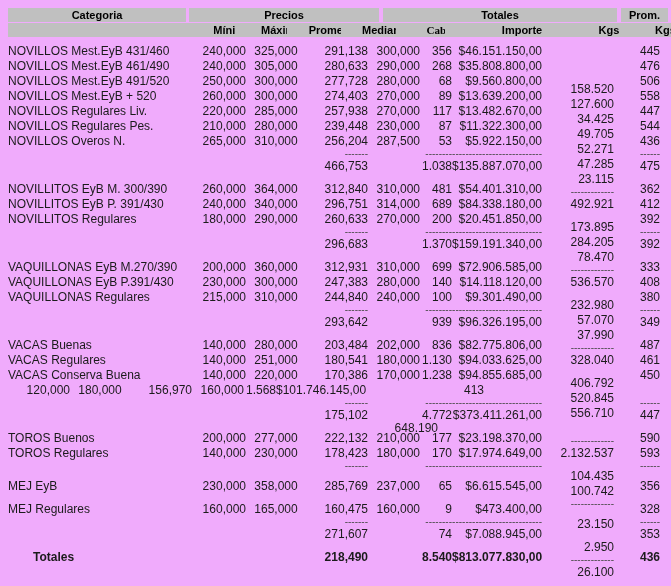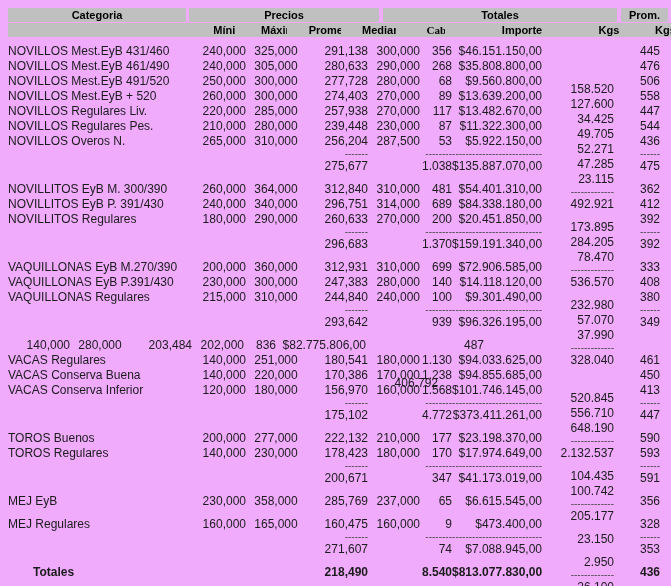--- a/index.html
+++ b/index.html
@@ -143,21 +143,21 @@
             <div class="td col-med"></div>
             <div class="td col-cab">--------</div>
             <div class="td col-imp">---------------------------</div>
             <div class="td col-kgs">-------------</div>
             <div class="td col-pkgs">------</div>
           </div>
           <div class="tr ">
             <div class="td col-cat"></div>
             <div class="td col-min"></div>
             <div class="td col-max"></div>
-            <div class="td col-prom">275,677</div>
+            <div class="td col-prom">466,753</div>
             <div class="td col-med"></div>
             <div class="td col-cab">1.038</div>
             <div class="td col-imp">$135.887.070,00</div>
             <div class="td col-kgs">492.921</div>
             <div class="td col-pkgs">475</div>
           </div>
         </div>
         <div class="section">
           <div class="tr ">
             <div class="td col-cat">NOVILLITOS EyB M. 300/390</div>
@@ -267,20 +267,21 @@
             <div class="td col-prom">293,642</div>
             <div class="td col-med"></div>
             <div class="td col-cab">939</div>
             <div class="td col-imp">$96.326.195,00</div>
             <div class="td col-kgs">328.040</div>
             <div class="td col-pkgs">349</div>
           </div>
         </div>
         <div class="section">
           <div class="tr ">
+            <div class="td col-cat">VACAS Buenas</div>
             <div class="td col-min">140,000</div>
             <div class="td col-max">280,000</div>
             <div class="td col-prom">203,484</div>
             <div class="td col-med">202,000</div>
             <div class="td col-cab">836</div>
             <div class="td col-imp">$82.775.806,00</div>
             <div class="td col-kgs">406.792</div>
             <div class="td col-pkgs">487</div>
           </div>
           <div class="tr ">
@@ -299,21 +300,20 @@
             <div class="td col-min">140,000</div>
             <div class="td col-max">220,000</div>
             <div class="td col-prom">170,386</div>
             <div class="td col-med">170,000</div>
             <div class="td col-cab">1.238</div>
             <div class="td col-imp">$94.855.685,00</div>
             <div class="td col-kgs">556.710</div>
             <div class="td col-pkgs">450</div>
           </div>
           <div class="tr ">
-            <div class="td col-cat">VACAS Conserva Inferior</div>
             <div class="td col-min">120,000</div>
             <div class="td col-max">180,000</div>
             <div class="td col-prom">156,970</div>
             <div class="td col-med">160,000</div>
             <div class="td col-cab">1.568</div>
             <div class="td col-imp">$101.746.145,00</div>
             <div class="td col-kgs">648.190</div>
             <div class="td col-pkgs">413</div>
           </div>
           <div class="tr dash-row">
@@ -365,31 +365,20 @@
           <div class="tr dash-row">
             <div class="td col-cat"></div>
             <div class="td col-min"></div>
             <div class="td col-max"></div>
             <div class="td col-prom">-------</div>
             <div class="td col-med"></div>
             <div class="td col-cab">--------</div>
             <div class="td col-imp">---------------------------</div>
             <div class="td col-kgs">-------------</div>
             <div class="td col-pkgs">------</div>
-          </div>
-          <div class="tr ">
-            <div class="td col-cat"></div>
-            <div class="td col-min"></div>
-            <div class="td col-max"></div>
-            <div class="td col-prom">200,671</div>
-            <div class="td col-med"></div>
-            <div class="td col-cab">347</div>
-            <div class="td col-imp">$41.173.019,00</div>
-            <div class="td col-kgs">205.177</div>
-            <div class="td col-pkgs">591</div>
           </div>
         </div>
         <div class="section">
           <div class="tr ">
             <div class="td col-cat">MEJ EyB</div>
             <div class="td col-min">230,000</div>
             <div class="td col-max">358,000</div>
             <div class="td col-prom">285,769</div>
             <div class="td col-med">237,000</div>
             <div class="td col-cab">65</div>

